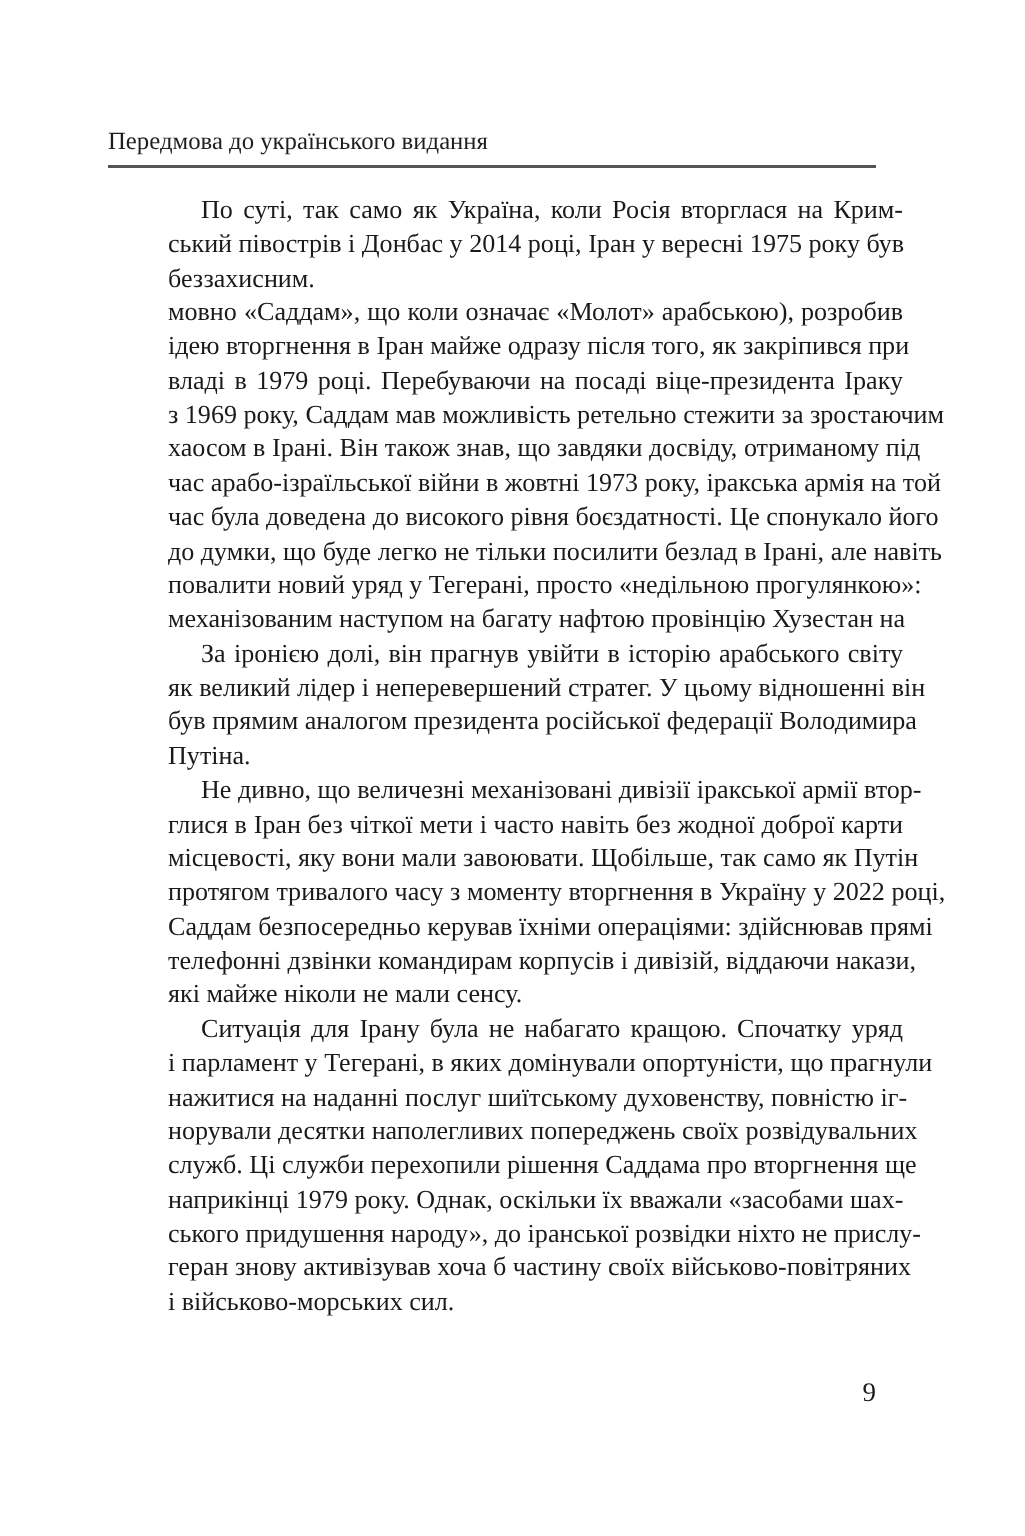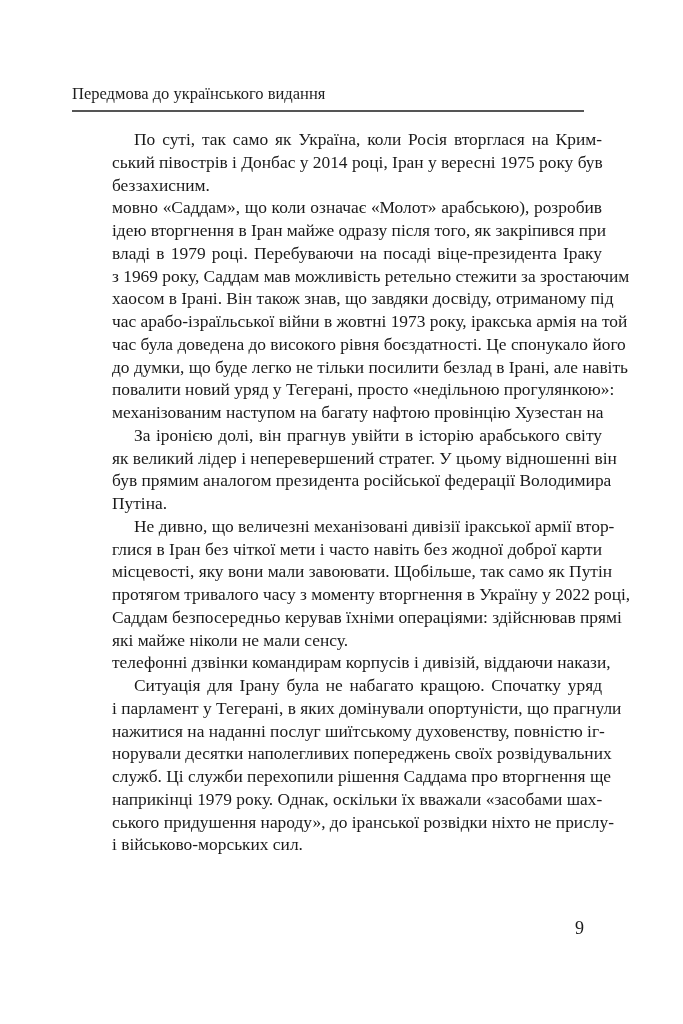--- a/index.html
+++ b/index.html
@@ -96,28 +96,29 @@
     <span class="line">як великий лідер і неперевершений стратег. У цьому відношенні він</span>
     <span class="line">був прямим аналогом президента російської федерації Володимира</span>
     <span class="line last">Путіна.</span>
   </div>
   <div>
     <span class="line first">Не дивно, що величезні механізовані дивізії іракської армії втор-</span>
     <span class="line">глися в Іран без чіткої мети і часто навіть без жодної доброї карти</span>
     <span class="line">місцевості, яку вони мали завоювати. Щобільше, так само як Путін</span>
     <span class="line">протягом тривалого часу з моменту вторгнення в Україну у 2022 році,</span>
     <span class="line">Саддам безпосередньо керував їхніми операціями: здійснював прямі</span>
+    <span class="line">телефонні дзвінки командирам корпусів і дивізій, віддаючи накази,</span>
     <span class="line last">які майже ніколи не мали сенсу.</span>
-    <span class="line">телефонні дзвінки командирам корпусів і дивізій, віддаючи накази,</span>
   </div>
   <div>
     <span class="line first">Ситуація для Ірану була не набагато кращою. Спочатку уряд</span>
     <span class="line">і парламент у Тегерані, в яких домінували опортуністи, що прагнули</span>
     <span class="line">нажитися на наданні послуг шиїтському духовенству, повністю іг-</span>
     <span class="line">норували десятки наполегливих попереджень своїх розвідувальних</span>
     <span class="line">служб. Ці служби перехопили рішення Саддама про вторгнення ще</span>
     <span class="line">наприкінці 1979 року. Однак, оскільки їх вважали «засобами шах-</span>
     <span class="line">ського придушення народу», до іранської розвідки ніхто не прислу-</span>
+    <span class="line">геран знову активізував хоча б частину своїх військово-повітряних</span>
     <span class="line last">і військово-морських сил.</span>
   </div>
 </div>
 
 <div class="page-number">9</div>
 
 </body></html>

